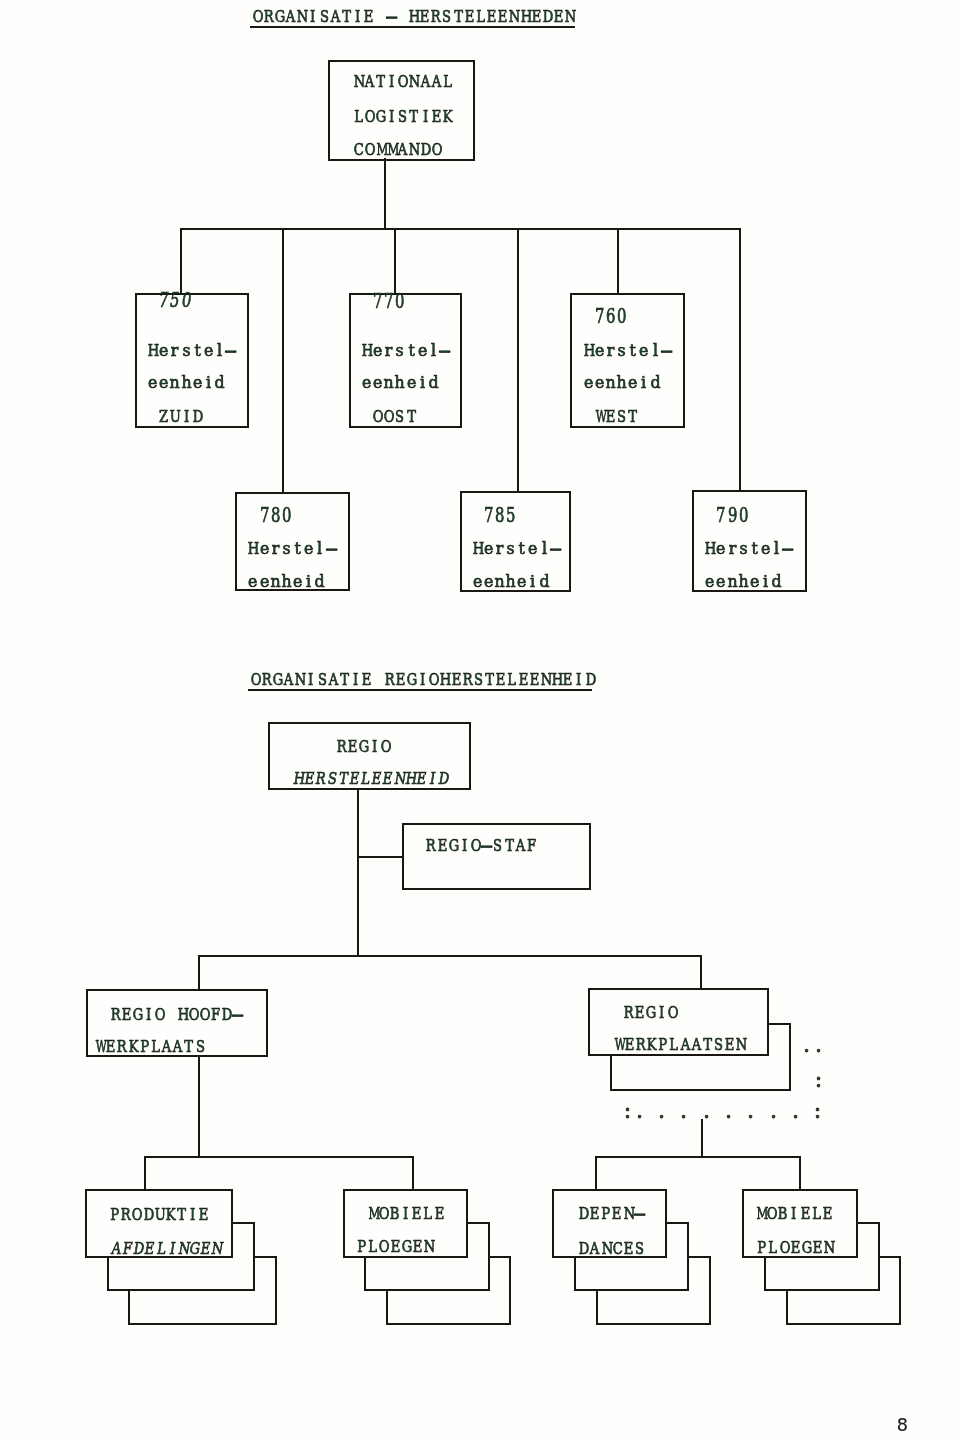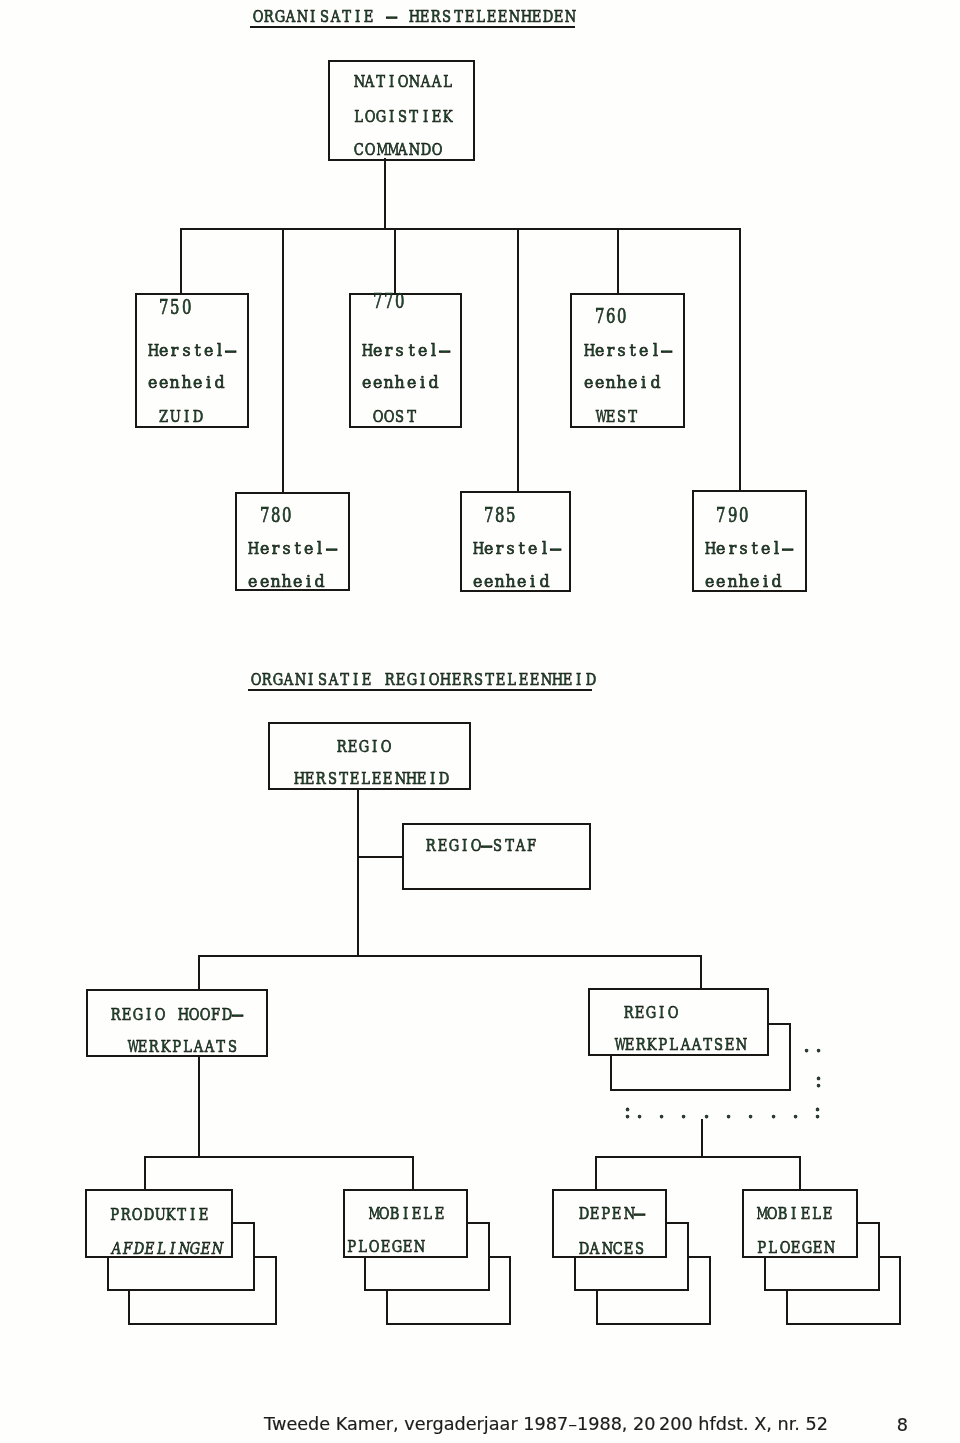--- a/index.html
+++ b/index.html
@@ -50,21 +50,21 @@
 
   <div class="hl" style="left:179.5px;top:227.5px;width:561px;"></div>
   <div class="vl" style="left:179.5px;top:227.5px;height:67px;"></div>
   <div class="vl" style="left:282.2px;top:227.5px;height:266px;"></div>
   <div class="vl" style="left:394px;top:227.5px;height:67px;"></div>
   <div class="vl" style="left:516.5px;top:227.5px;height:266px;"></div>
   <div class="vl" style="left:616.5px;top:227.5px;height:67px;"></div>
   <div class="vl" style="left:739px;top:227.5px;height:266px;"></div>
 
   <div class="bx" style="left:134.8px;top:292.9px;width:114.6px;height:134.7px;"></div>
-  <div class="tw" style="left:158.3px;top:300px;"><span class="num">7</span><span class="num">5</span><span class="num">0</span></div>
+  <div class="tw" style="left:158.3px;top:293px;font-style:italic;"><span class="num">7</span><span class="num">5</span><span class="num">0</span></div>
   <div class="tw" style="left:147px;top:341.5px;"><span>H</span><span class="lc">e</span><span class="lc">r</span><span class="lc">s</span><span class="lc">t</span><span class="lc">e</span><span class="lc">l</span><span class="dash">-</span></div>
   <div class="tw" style="left:147px;top:374.0px;"><span class="lc">e</span><span class="lc">e</span><span class="lc">n</span><span class="lc">h</span><span class="lc">e</span><span class="lc">i</span><span class="lc">d</span></div>
   <div class="tw" style="left:158.3px;top:407.8px;"><span>Z</span><span>U</span><span>I</span><span>D</span></div>
 
   <div class="bx" style="left:348.7px;top:292.9px;width:113.8px;height:134.7px;"></div>
   <div class="tw" style="left:372.1px;top:294px;"><span class="num">7</span><span class="num">7</span><span class="num">0</span></div>
   <div class="tw" style="left:360.9px;top:341.5px;"><span>H</span><span class="lc">e</span><span class="lc">r</span><span class="lc">s</span><span class="lc">t</span><span class="lc">e</span><span class="lc">l</span><span class="dash">-</span></div>
   <div class="tw" style="left:360.9px;top:374.0px;"><span class="lc">e</span><span class="lc">e</span><span class="lc">n</span><span class="lc">h</span><span class="lc">e</span><span class="lc">i</span><span class="lc">d</span></div>
   <div class="tw" style="left:372.1px;top:407.8px;"><span>O</span><span>O</span><span>S</span><span>T</span></div>
 
@@ -87,34 +87,34 @@
   <div class="bx" style="left:692.1px;top:490.1px;width:114.6px;height:102.4px;"></div>
   <div class="tw" style="left:715.4px;top:507.5px;"><span class="num">7</span><span class="num">9</span><span class="num">0</span></div>
   <div class="tw" style="left:704.2px;top:540.3px;"><span>H</span><span class="lc">e</span><span class="lc">r</span><span class="lc">s</span><span class="lc">t</span><span class="lc">e</span><span class="lc">l</span><span class="dash">-</span></div>
   <div class="tw" style="left:704.2px;top:572.6px;"><span class="lc">e</span><span class="lc">e</span><span class="lc">n</span><span class="lc">h</span><span class="lc">e</span><span class="lc">i</span><span class="lc">d</span></div>
 
   <div class="hd" style="left:249.5px;top:670.5px;"><span>O</span><span>R</span><span>G</span><span>A</span><span>N</span><span>I</span><span>S</span><span>A</span><span>T</span><span>I</span><span>E</span><span>&nbsp;</span><span>R</span><span>E</span><span>G</span><span>I</span><span>O</span><span>H</span><span>E</span><span>R</span><span>S</span><span>T</span><span>E</span><span>L</span><span>E</span><span>E</span><span>N</span><span>H</span><span>E</span><span>I</span><span>D</span></div>
   <div class="hd-rule" style="left:248px;top:688.5px;width:344px;"></div>
 
   <div class="bx" style="left:268.2px;top:722.2px;width:203.2px;height:68.1px;"></div>
   <div class="tw" style="left:335.5px;top:737.6px;"><span>R</span><span>E</span><span>G</span><span>I</span><span>O</span></div>
-  <div class="tw" style="left:293.1px;top:770.1px;"><span>H</span><span>E</span><span>R</span><span>S</span><span>T</span><span>E</span><span>L</span><span>E</span><span>E</span><span>N</span><span>H</span><span>E</span><span>I</span><span>D</span></div>
+  <div class="tw" style="left:293.1px;top:770.1px;font-style:italic;"><span>H</span><span>E</span><span>R</span><span>S</span><span>T</span><span>E</span><span>L</span><span>E</span><span>E</span><span>N</span><span>H</span><span>E</span><span>I</span><span>D</span></div>
 
   <div class="vl" style="left:357px;top:787.8px;height:169px;"></div>
   <div class="hl" style="left:357px;top:855.9px;width:46px;"></div>
   <div class="bx" style="left:402px;top:823.1px;width:189px;height:66.6px;"></div>
   <div class="tw" style="left:425.4px;top:836.5px;"><span>R</span><span>E</span><span>G</span><span>I</span><span>O</span><span class="dash">-</span><span>S</span><span>T</span><span>A</span><span>F</span></div>
 
   <div class="hl" style="left:198.2px;top:955px;width:503.5px;"></div>
   <div class="vl" style="left:198.2px;top:955px;height:35px;"></div>
   <div class="vl" style="left:699.9px;top:955px;height:35px;"></div>
 
   <div class="bx" style="left:85.7px;top:988.6px;width:182.8px;height:68.7px;"></div>
   <div class="tw" style="left:109.6px;top:1006.2px;"><span>R</span><span>E</span><span>G</span><span>I</span><span>O</span><span>&nbsp;</span><span>H</span><span>O</span><span>O</span><span>F</span><span>D</span><span class="dash">-</span></div>
-  <div class="tw" style="left:126px;top:1037.8px;"><span class="xwide">W</span><span>E</span><span>R</span><span>K</span><span>P</span><span>L</span><span>A</span><span>A</span><span>T</span><span>S</span></div>
+  <div class="tw" style="left:94px;top:1037.8px;"><span class="xwide">W</span><span>E</span><span>R</span><span>K</span><span>P</span><span>L</span><span>A</span><span>A</span><span>T</span><span>S</span></div>
 
   <div class="bx" style="left:610.1px;top:1023px;width:180.7px;height:67.8px;"></div>
   <div class="bx" style="left:587.7px;top:988.1px;width:181.7px;height:67.8px;"></div>
   <div class="tw" style="left:622.8px;top:1003.9px;"><span>R</span><span>E</span><span>G</span><span>I</span><span>O</span></div>
   <div class="tw" style="left:612.5px;top:1036.0px;"><span class="xwide">W</span><span>E</span><span>R</span><span>K</span><span>P</span><span>L</span><span>A</span><span>A</span><span>T</span><span>S</span><span>E</span><span>N</span></div>
   <div class="dots" style="left:801.4px;top:1037.3px;"><span class="dot">.</span><span class="dot">.</span></div>
   <div class="dots" style="left:812.9px;top:1071.5px;"><span class="dot">:</span></div>
   <div class="dots" style="left:622.4px;top:1103.3px;"><span class="dot">:</span><span class="dot">.</span><span>&nbsp;</span><span class="dot">.</span><span>&nbsp;</span><span class="dot">.</span><span>&nbsp;</span><span class="dot">.</span><span>&nbsp;</span><span class="dot">.</span><span>&nbsp;</span><span class="dot">.</span><span>&nbsp;</span><span class="dot">.</span><span>&nbsp;</span><span class="dot">.</span><span>&nbsp;</span><span class="dot">:</span></div>
 
   <div class="vl" style="left:198.2px;top:1056.3px;height:100px;"></div>
@@ -131,30 +131,29 @@
   <div class="bx" style="left:128.4px;top:1255.5px;width:148.2px;height:69.1px;"></div>
   <div class="bx" style="left:106.7px;top:1222.2px;width:148.2px;height:69.1px;"></div>
   <div class="bx" style="left:85px;top:1188.9px;width:148.2px;height:69.1px;"></div>
   <div class="tw" style="left:109.1px;top:1206.1px;"><span>P</span><span>R</span><span>O</span><span>D</span><span>U</span><span>K</span><span>T</span><span>I</span><span>E</span></div>
   <div class="tw" style="left:110.9px;top:1239.9px;font-style:italic;"><span>A</span><span>F</span><span>D</span><span>E</span><span>L</span><span>I</span><span>N</span><span>G</span><span>E</span><span>N</span></div>
 
   <div class="bx" style="left:386px;top:1255.5px;width:125.4px;height:69.1px;"></div>
   <div class="bx" style="left:364.3px;top:1222.2px;width:125.4px;height:69.1px;"></div>
   <div class="bx" style="left:342.6px;top:1188.9px;width:125.4px;height:69.1px;"></div>
   <div class="tw" style="left:366.5px;top:1205.3px;"><span class="wide">M</span><span>O</span><span>B</span><span>I</span><span>E</span><span>L</span><span>E</span></div>
-  <div class="tw" style="left:346px;top:1238.1px;text-decoration:underline;"><span>P</span><span>L</span><span>O</span><span>E</span><span>G</span><span>E</span><span>N</span></div>
+  <div class="tw" style="left:356px;top:1238.1px;text-decoration:underline;"><span>P</span><span>L</span><span>O</span><span>E</span><span>G</span><span>E</span><span>N</span></div>
 
   <div class="bx" style="left:595.8px;top:1255.5px;width:114.9px;height:69.1px;"></div>
   <div class="bx" style="left:574.1px;top:1222.2px;width:114.9px;height:69.1px;"></div>
   <div class="bx" style="left:552.4px;top:1188.9px;width:114.9px;height:69.1px;"></div>
   <div class="tw" style="left:577.9px;top:1205.2px;"><span>D</span><span>E</span><span>P</span><span>E</span><span>N</span><span class="dash">-</span></div>
   <div class="tw" style="left:578.2px;top:1239.5px;"><span>D</span><span>A</span><span>N</span><span>C</span><span>E</span><span>S</span></div>
 
   <div class="bx" style="left:785.7px;top:1255.5px;width:115.5px;height:69.1px;"></div>
   <div class="bx" style="left:764px;top:1222.2px;width:115.5px;height:69.1px;"></div>
   <div class="bx" style="left:742.3px;top:1188.9px;width:115.5px;height:69.1px;"></div>
   <div class="tw" style="left:754.9px;top:1205.3px;"><span class="wide">M</span><span>O</span><span>B</span><span>I</span><span>E</span><span>L</span><span>E</span></div>
   <div class="tw" style="left:756.3px;top:1239.1px;"><span>P</span><span>L</span><span>O</span><span>E</span><span>G</span><span>E</span><span>N</span></div>
 
-  <div class="ft" style="left:264.1px;top:1415.7px;">Tweede Kamer, vergaderjaar 1987–1988, 20 200 hfdst. X, nr. 52</div>
   <div class="ft" style="left:896.8px;top:1417.4px;">8</div>
 
 </div>
 
 </body></html>

